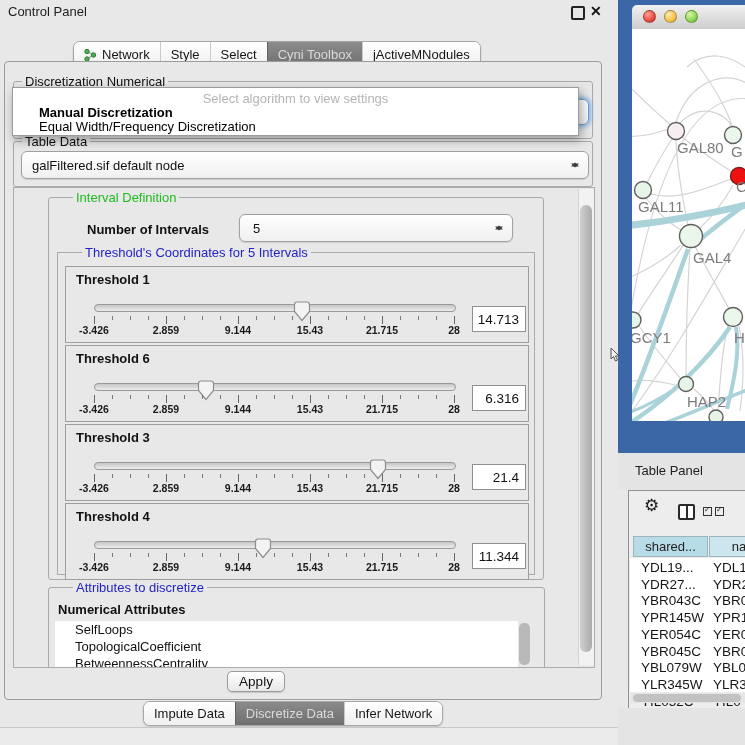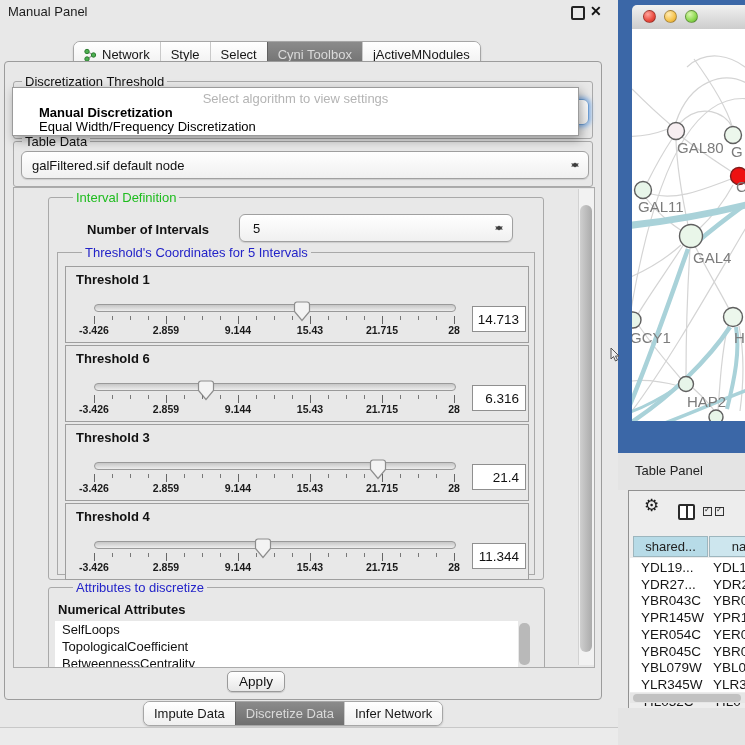--- a/index.html
+++ b/index.html
@@ -59,21 +59,21 @@
   .th-track{position:absolute;left:28px;top:37px;width:360px;height:6px;border:1px solid #999;border-radius:4px;background:linear-gradient(#c6c6c6,#ededed);}
   .th-thumb{position:absolute;top:34px;width:18px;height:21px;}
   .th-ticks i{position:absolute;top:49px;width:1px;height:4px;background:#777;}
   .th-ticks i.major{height:8px;background:#666;}
   .th-ticklabels b{position:absolute;top:57px;transform:translateX(-50%);font-size:10.5px;font-weight:700;color:#1a1a1a;white-space:nowrap;text-align:right;}
   .th-value{position:absolute;left:406px;top:39px;width:54px;height:26px;box-sizing:border-box;border:1px solid #8f8f8f;background:#fff;font-family:"Liberation Sans",sans-serif;font-size:13.5px;color:#111;text-align:right;padding:0 6px 0 0;}
 
   #attr-group{left:34px;top:399px;width:495px;height:90px;}
   #attr-subtitle{position:absolute;left:9px;top:14px;font-size:13px;font-weight:700;color:#111;}
   #attr-list{position:absolute;left:6px;top:33px;width:463px;height:46px;background:#fff;overflow:hidden;}
-  .list-item{font-size:13px;color:#111;line-height:17px;padding-left:7px;white-space:nowrap;}
+  .list-item{font-size:13px;color:#111;line-height:17px;padding-left:20px;white-space:nowrap;}
   #attr-scroll{position:absolute;left:470px;top:35px;width:11px;height:42px;border-radius:5px;background:#b9b9b9;}
 
   #main-scroll-track{left:578px;top:189px;width:15px;height:476px;background:#f2f2f2;border-left:1px solid #d2d2d2;}
   #main-scroll-thumb{left:580px;top:205px;width:12px;height:447px;border-radius:6px;background:linear-gradient(90deg,#cfcfcf,#ababab);}
 
   #apply-btn{left:227px;top:671px;width:58px;height:21px;border:1px solid #9a9a9a;border-radius:5px;background:linear-gradient(#ffffff,#e7e7e7);font-family:"Liberation Sans",sans-serif;font-size:13.5px;color:#111;box-shadow:0 1px 1px rgba(0,0,0,.15);padding:0;}
   #bottom-strip{left:0;top:727px;width:620px;height:18px;background:#ebebeb;border-top:1px solid #c8c8c8;}
 
   
   #desktop-blue{left:618px;top:0;width:127px;height:453px;background:#3b67a7;}
@@ -103,21 +103,21 @@
   #below-table{left:618px;top:708px;width:127px;height:37px;background:#e4e4e4;}
 
   #mouse-cursor{left:610px;top:348px;}
 </style>
 </head>
 <body>
 
 <div id="stage">
 
   <div id="cp-titlebar" class="abs">
-    <span id="cp-title" class="abs">Manual Panel</span>
+    <span id="cp-title" class="abs">Control Panel</span>
     <span id="float-btn" class="abs"></span>
     <span id="close-btn" class="abs">✕</span>
   </div>
 
   <div id="top-tabs" class="abs tabbar">
       <div class="tab">
         <span>
           <svg width="13" height="14" viewBox="0 0 13 14" style="display:block">
             <line x1="3" y1="3.5" x2="9.5" y2="7" stroke="#9a9a9a" stroke-width="1.2"></line>
             <line x1="3" y1="11" x2="9.5" y2="7" stroke="#9a9a9a" stroke-width="1.2"></line>
@@ -138,21 +138,21 @@
         <span>Cyni Toolbox</span>
       </div>
       <div class="tab">
         <span>jActiveMNodules</span>
       </div>
     </div>
 
   <div id="outer-panel" class="abs"></div>
 
   <div id="algo-group" class="abs group"></div>
-  <span class="abs group-label" style="left:22px;top:74px;z-index:5;">Discretization Threshold</span>
+  <span class="abs group-label" style="left:22px;top:74px;z-index:5;">Discretization Numerical</span>
   <div id="algo-combo" class="abs combo">
       <span class="spin"></span>
     </div>
 
   <div id="algo-popup" class="abs">
     <div id="popup-hint">Select algorithm to view settings</div>
   <div class="popup-opt bold" style="top: 17px;">Manual Discretization</div>
       <div class="popup-opt" style="top: 31px;">Equal Width/Frequency Discretization</div>
     </div>
 

